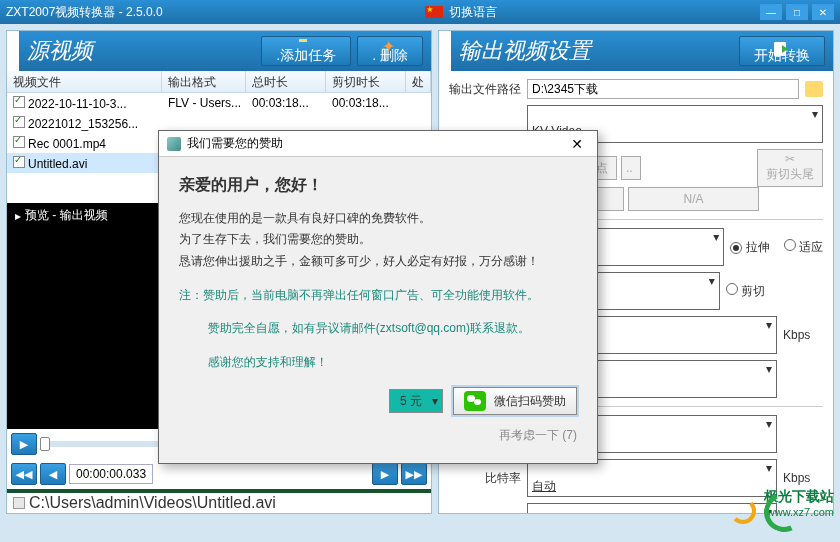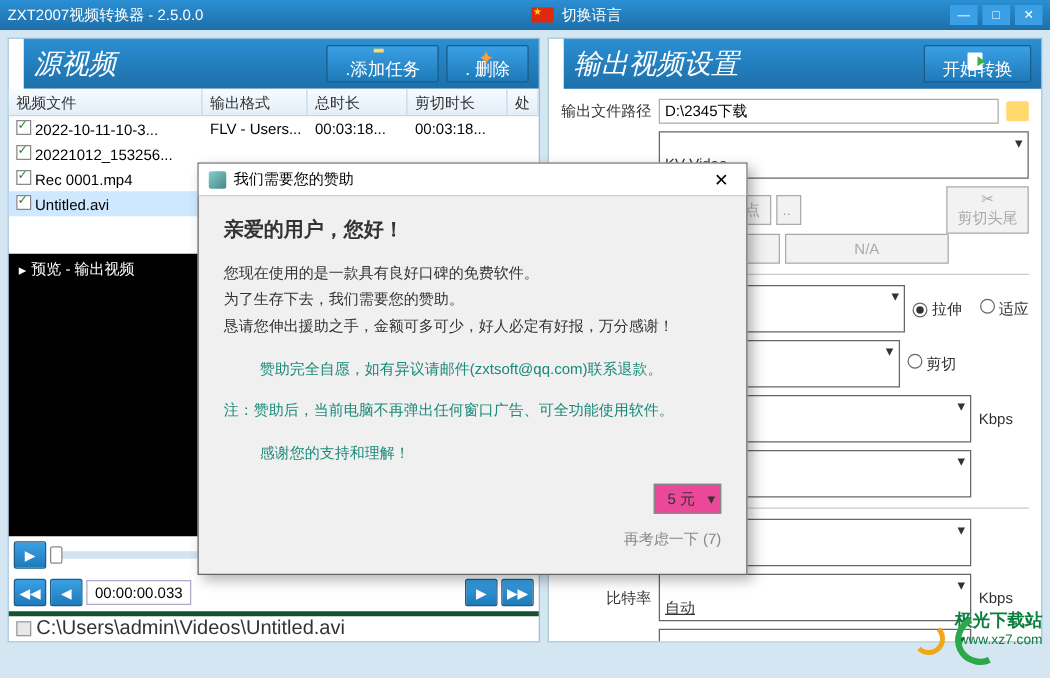--- a/index.html
+++ b/index.html
@@ -63,21 +63,21 @@
 .swirl::after { content: ""; position: absolute; width: 18px; height: 18px; border: 4px solid #f0a818; border-top-color: transparent; border-left-color: transparent; border-radius: 50%; top: 6px; left: 6px; }
 
 .modal-overlay { position: absolute; top: 130px; left: 158px; width: 440px; background: #f0f0f0; border: 1px solid #666; box-shadow: 4px 4px 10px rgba(0,0,0,.3); }
 .modal-title { background: #fff; border-bottom: 1px solid #ccc; padding: 4px 8px; font-size: 12px; display: flex; align-items: center; gap: 6px; }
 .modal-title .mico { width: 14px; height: 14px; background: linear-gradient(135deg, #8cc, #488); border-radius: 2px; }
 .modal-title .x { margin-left: auto; font-family: Arial; font-size: 14px; cursor: pointer; padding: 0 6px; }
 .modal-body { padding: 14px 20px 16px 20px; font-size: 12px; color: #333; line-height: 1.8; }
 .modal-body h2 { font-size: 16px; margin-bottom: 8px; }
 .modal-body .note { color: #1a8a7a; margin-top: 12px; }
 .modal-actions { display: flex; align-items: center; gap: 10px; justify-content: flex-end; margin-top: 14px; }
-.amount-sel { border: 1px solid #888; background: #ec4899; padding: 2px 20px 2px 10px; position: relative; font-size: 12px; height: 24px; display: flex; align-items: center; }
+.amount-sel { border: 1px solid #888; background: #14b8a6; padding: 2px 20px 2px 10px; position: relative; font-size: 12px; height: 24px; display: flex; align-items: center; }
 .amount-sel::after { content: "▾"; position: absolute; right: 4px; }
 .wechat-btn { border: 1px solid #888; background: linear-gradient(#fdfdfd,#e8e8e8); padding: 3px 10px; display: flex; align-items: center; gap: 8px; font-size: 12px; cursor: pointer; height: 28px; box-shadow: 0 0 0 2px #bcd6ee; }
 .wechat-ico { width: 22px; height: 20px; background: #2dc100; border-radius: 4px; position: relative; }
 .wechat-ico::before { content: ""; position: absolute; width: 8px; height: 7px; background: #fff; border-radius: 50%; top: 4px; left: 3px; }
 .wechat-ico::after { content: ""; position: absolute; width: 7px; height: 6px; background: #fff; border-radius: 50%; top: 8px; left: 10px; }
 .later { text-align: right; color: #888; font-size: 12px; margin-top: 10px; cursor: pointer; }
 </style>
 </head>
 <body>
 
@@ -253,21 +253,25 @@
   <div class="modal-title">
     <span class="mico"></span>
     <span>我们需要您的赞助</span>
     <span class="x">✕</span>
   </div>
   <div class="modal-body">
     <h2>亲爱的用户，您好！</h2>
     <div>您现在使用的是一款具有良好口碑的免费软件。</div>
     <div>为了生存下去，我们需要您的赞助。</div>
     <div>恳请您伸出援助之手，金额可多可少，好人必定有好报，万分感谢！</div>
+    <div class="note">注：赞助后，当前电脑不再弹出任何窗口广告、可全功能使用软件。</div>
     <div class="note" style="padding-left:2.4em">赞助完全自愿，如有异议请邮件(zxtsoft@qq.com)联系退款。</div>
-    <div class="note">注：赞助后，当前电脑不再弹出任何窗口广告、可全功能使用软件。</div>
     <div class="note" style="padding-left:2.4em">感谢您的支持和理解！</div>
     <div class="modal-actions">
       <div class="amount-sel">5 元</div>
+      <div class="wechat-btn">
+        <span class="wechat-ico"></span>
+        <span>微信扫码赞助</span>
+      </div>
     </div>
     <div class="later">再考虑一下 (7)</div>
   </div>
 </div>
 
 </body></html>

